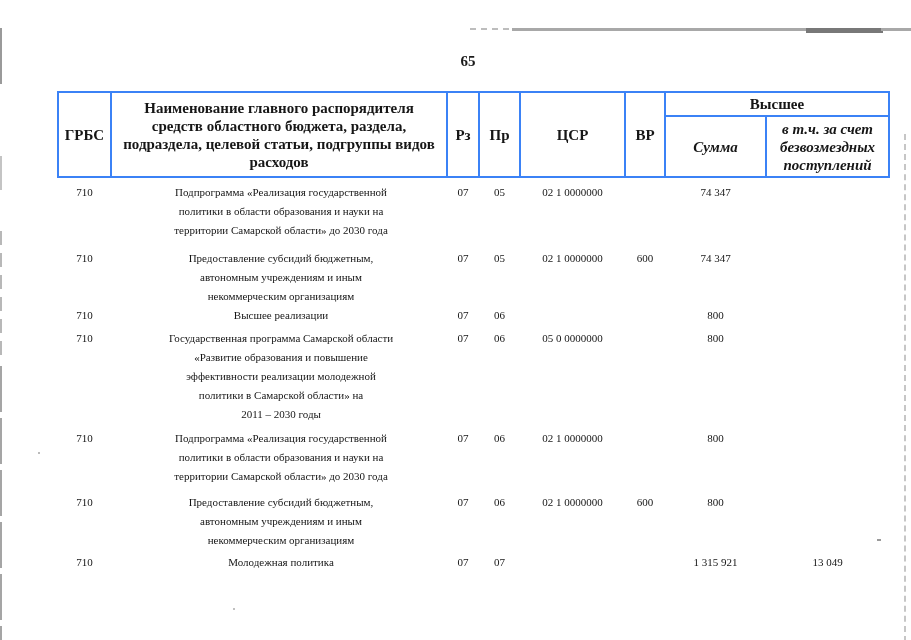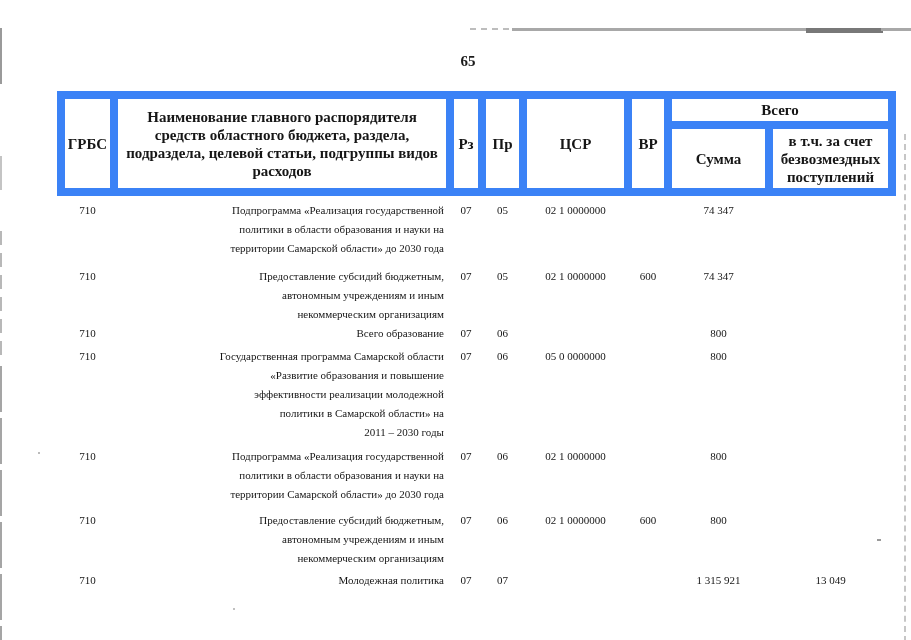--- a/index.html
+++ b/index.html
@@ -31,42 +31,42 @@
     position: absolute;
     left: 57px;
     top: 63px;
     width: 831px;
     border-collapse: collapse;
     table-layout: fixed;
     font-size: 15px;
     color: #161616;
   }
   thead th {
-    border: 8px solid #3b82f6;
+    border: 2px solid #3b82f6;
     font-weight: bold;
     font-size: 15px;
     line-height: 18px;
     text-align: center;
     vertical-align: middle;
     padding: 2px 2px;
     white-space: pre-line;
   }
   thead th.h-sum { height: 18px; }
-  thead th.h-sub { height: 55px; }
+  thead th.h-sub { height: 55px; font-style: italic; }
   tbody td {
     border: none;
     vertical-align: top;
     text-align: center;
     font-size: 11px;
     line-height: 19px;
     padding: 0;
     white-space: nowrap;
   }
   tbody td.c-name {
-    text-align: right;
+    text-align: center;
     white-space: pre-line;
     padding-left: 10px;
     padding-right: 6px;
   }
   tbody tr:first-child td { padding-top: 5px; }
   tbody tr:nth-child(1) td { padding-bottom: 9px; }
   tbody tr:nth-child(2) td { padding-bottom: 0px; }
   tbody tr:nth-child(3) td { padding-bottom: 4px; }
   tbody tr:nth-child(4) td { padding-bottom: 5px; }
   tbody tr:nth-child(5) td { padding-bottom: 7px; }
@@ -126,21 +126,21 @@
       <tr>
         <th rowspan="2">ГРБС</th>
         <th rowspan="2">Наименование главного распорядителя
 средств областного бюджета, раздела,
 подраздела, целевой статьи, подгруппы видов
 расходов</th>
         <th rowspan="2">Рз</th>
         <th rowspan="2">Пр</th>
         <th rowspan="2">ЦСР</th>
         <th rowspan="2">ВР</th>
-        <th colspan="2" class="h-sum">Всего</th>
+        <th colspan="2" class="h-sum">Высшее</th>
       </tr>
       <tr>
         <th class="h-sub">Сумма</th>
         <th class="h-sub">в т.ч. за счет
 безвозмездных
 поступлений</th>
       </tr>
     </thead>
     <tbody>
     <tr>
@@ -164,21 +164,21 @@
       <td class="c-rz">07</td>
       <td class="c-pr">05</td>
       <td class="c-csr">02 1 0000000</td>
       <td class="c-vr">600</td>
       <td class="c-total">74 347</td>
       <td class="c-gratuitous"></td>
     </tr>
 
     <tr>
       <td class="c-grbs">710</td>
-      <td class="c-name">Всего образование</td>
+      <td class="c-name">Высшее реализации</td>
       <td class="c-rz">07</td>
       <td class="c-pr">06</td>
       <td class="c-csr"></td>
       <td class="c-vr"></td>
       <td class="c-total">800</td>
       <td class="c-gratuitous"></td>
     </tr>
 
     <tr>
       <td class="c-grbs">710</td>

